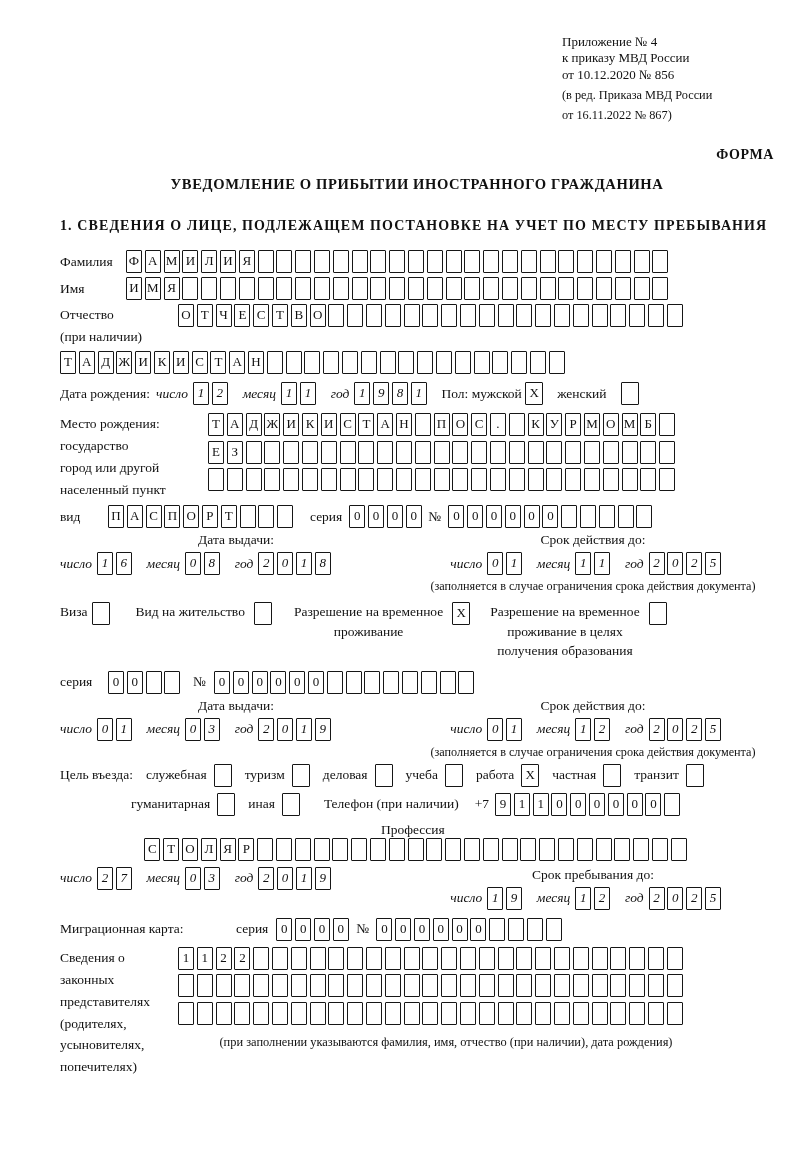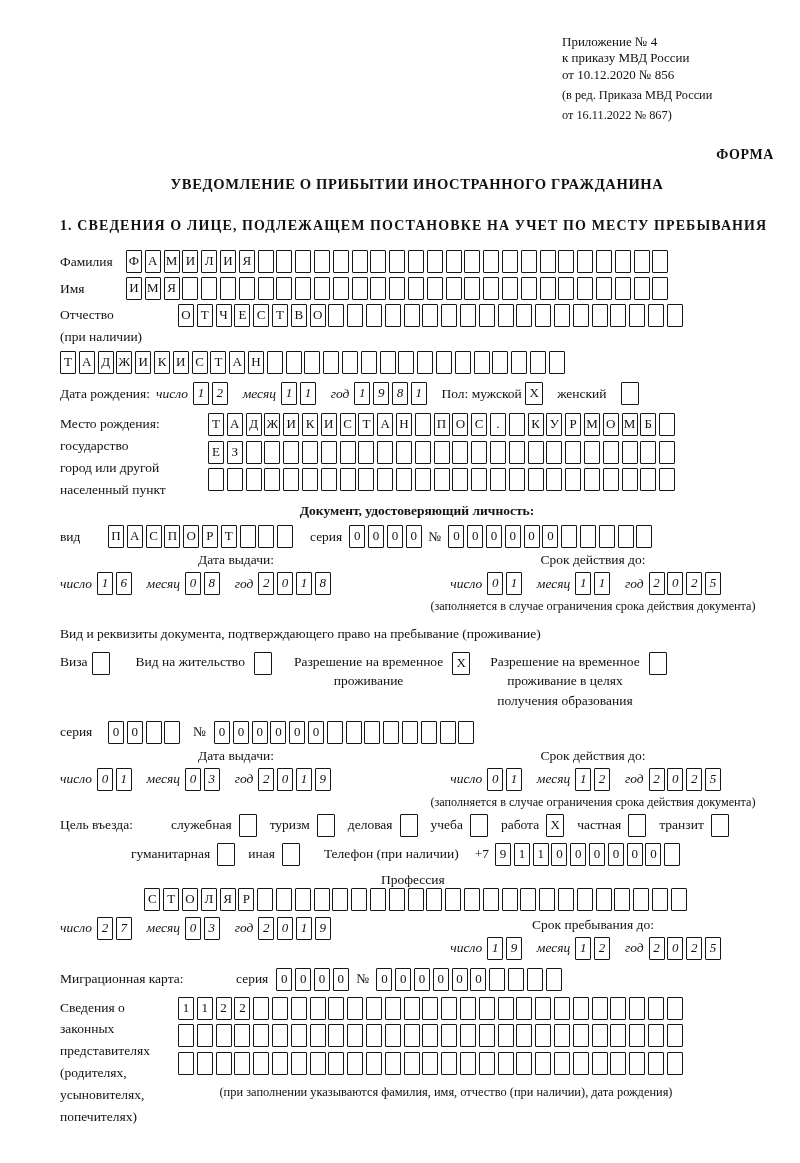--- a/index.html
+++ b/index.html
@@ -363,21 +363,20 @@
             <span class="cell"></span>
             <span class="cell"></span>
             <span class="cell"></span>
             <span class="cell"></span>
             <span class="cell"></span>
           </span>
         </div>
     </div>
   </div>
 
-  <div class="center-head" style="margin-top:-2px;">Документ, удостоверяющий личность:</div>
 
   <div class="row">
     <span class="lbl" style="width:48px;">вид</span>
     <span class="cells">
         <span class="cell">П</span>
         <span class="cell">А</span>
         <span class="cell">С</span>
         <span class="cell">П</span>
         <span class="cell">О</span>
         <span class="cell">Р</span>
@@ -471,21 +470,20 @@
                 <span class="cell">5</span>
               </span>
             </span>
         </span>
       </div>
       <div class="note">(заполняется в случае ограничения срока действия документа)</div>
     </div>
   </div>
 
   <div class="intro">
-    <div>Вид и реквизиты документа, подтверждающего право на пребывание (проживание)</div>
   </div>
 
   <div class="opt-row">
     <span class="opt">
       <span class="olbl">Виза</span>
       <span class="checkbox" style="margin-left:4px;"></span>
     </span>
     <span style="width:26px"></span>
     <span class="opt">
       <span class="olbl">Вид на жительство</span>
@@ -596,21 +594,21 @@
                 <span class="cell">2</span>
                 <span class="cell">5</span>
               </span>
             </span>
         </span>
       </div>
       <div class="note">(заполняется в случае ограничения срока действия документа)</div>
     </div>
   </div>
 
-  <div class="row purpose" style="margin-top:4px;gap:25px;">
+  <div class="row purpose" style="margin-top:4px;">
     <span class="lbl">Цель въезда:</span>
     <span class="dgrp">
         <span class="cb-lbl">служебная</span>
         <span class="checkbox"></span>
         <span class="cb-lbl">туризм</span>
         <span class="checkbox"></span>
         <span class="cb-lbl">деловая</span>
         <span class="checkbox"></span>
         <span class="cb-lbl">учеба</span>
         <span class="checkbox"></span>

